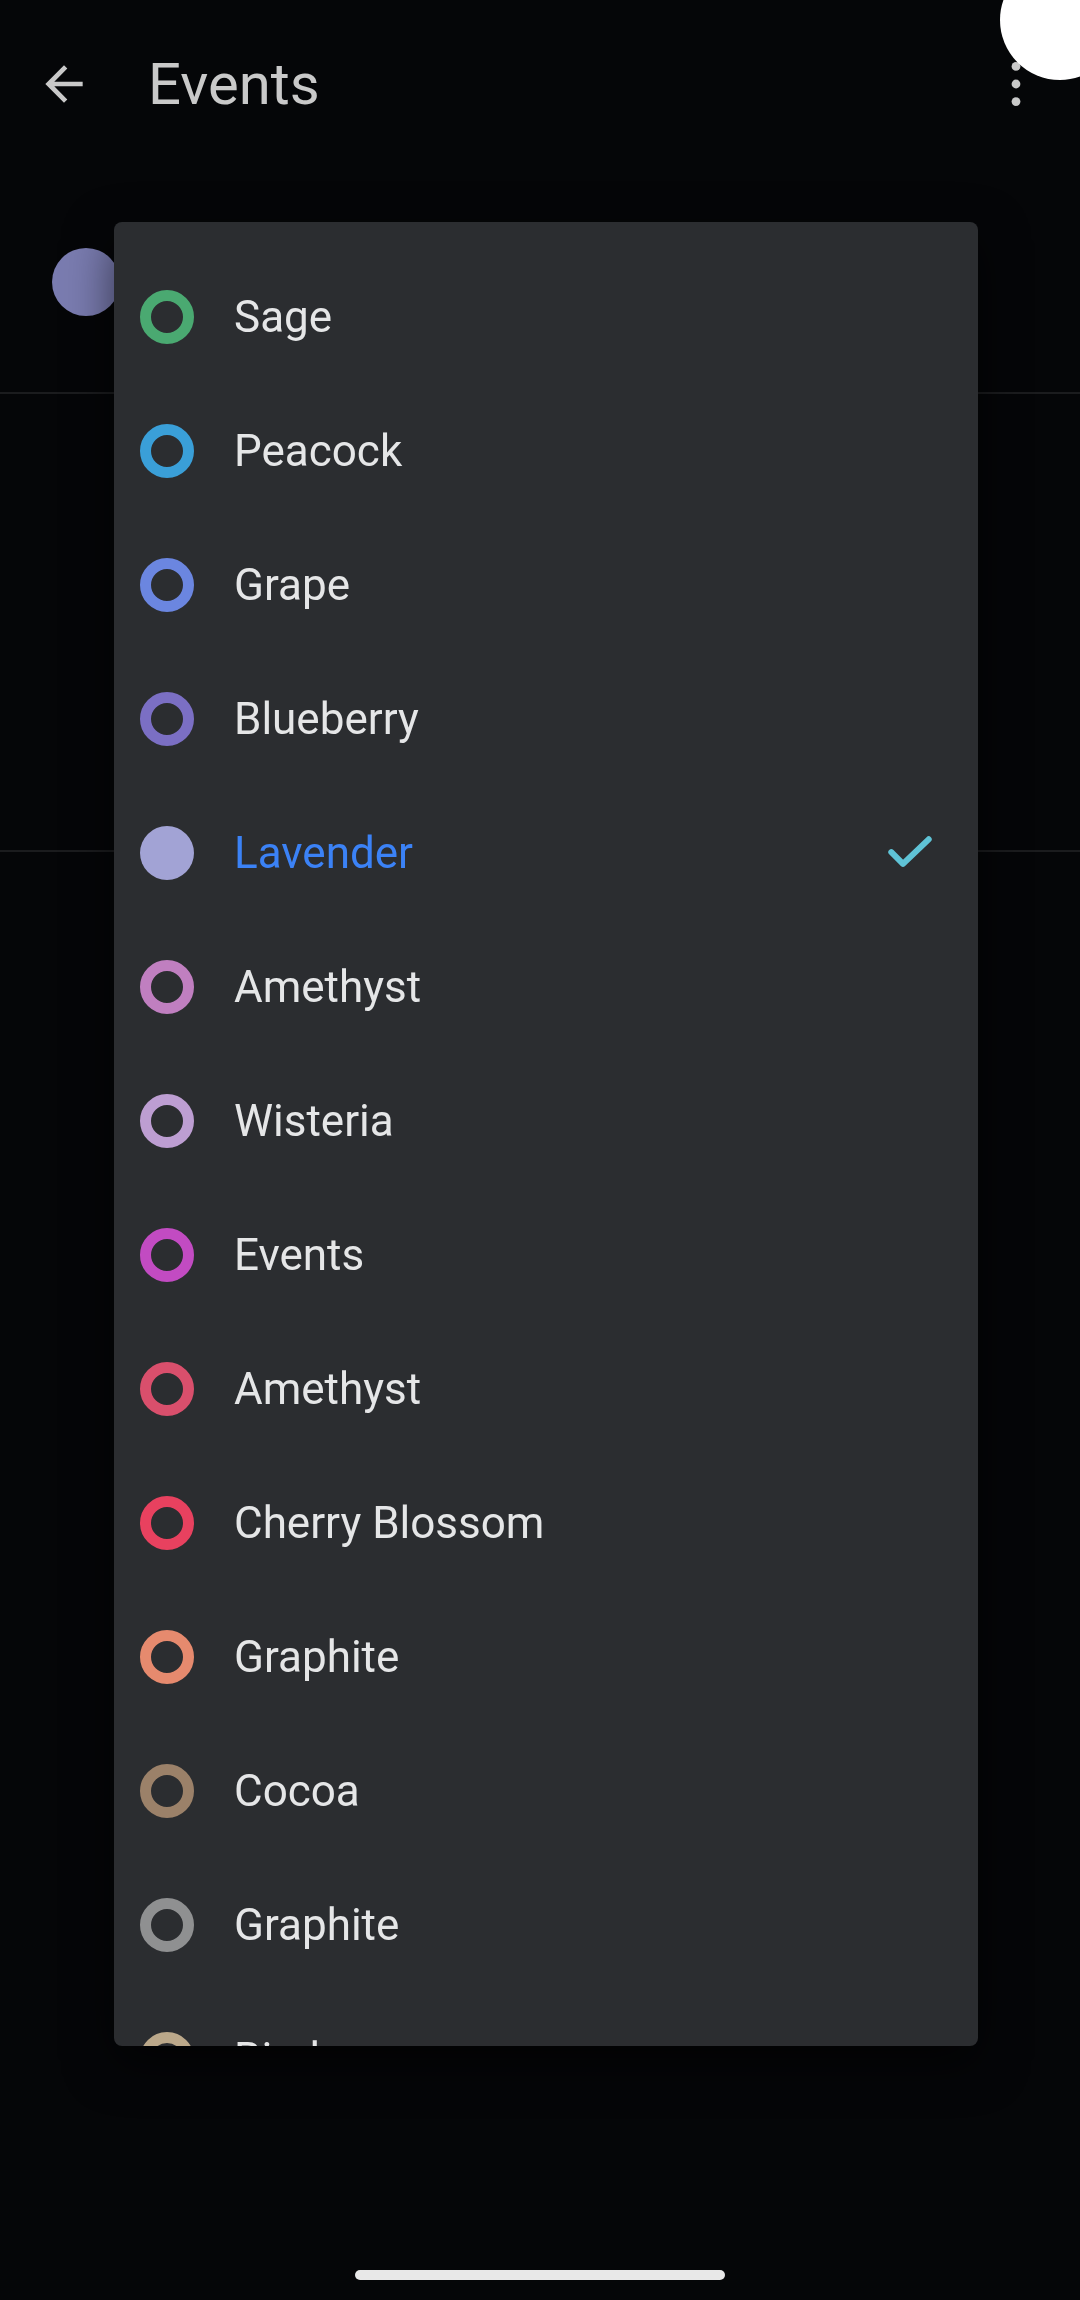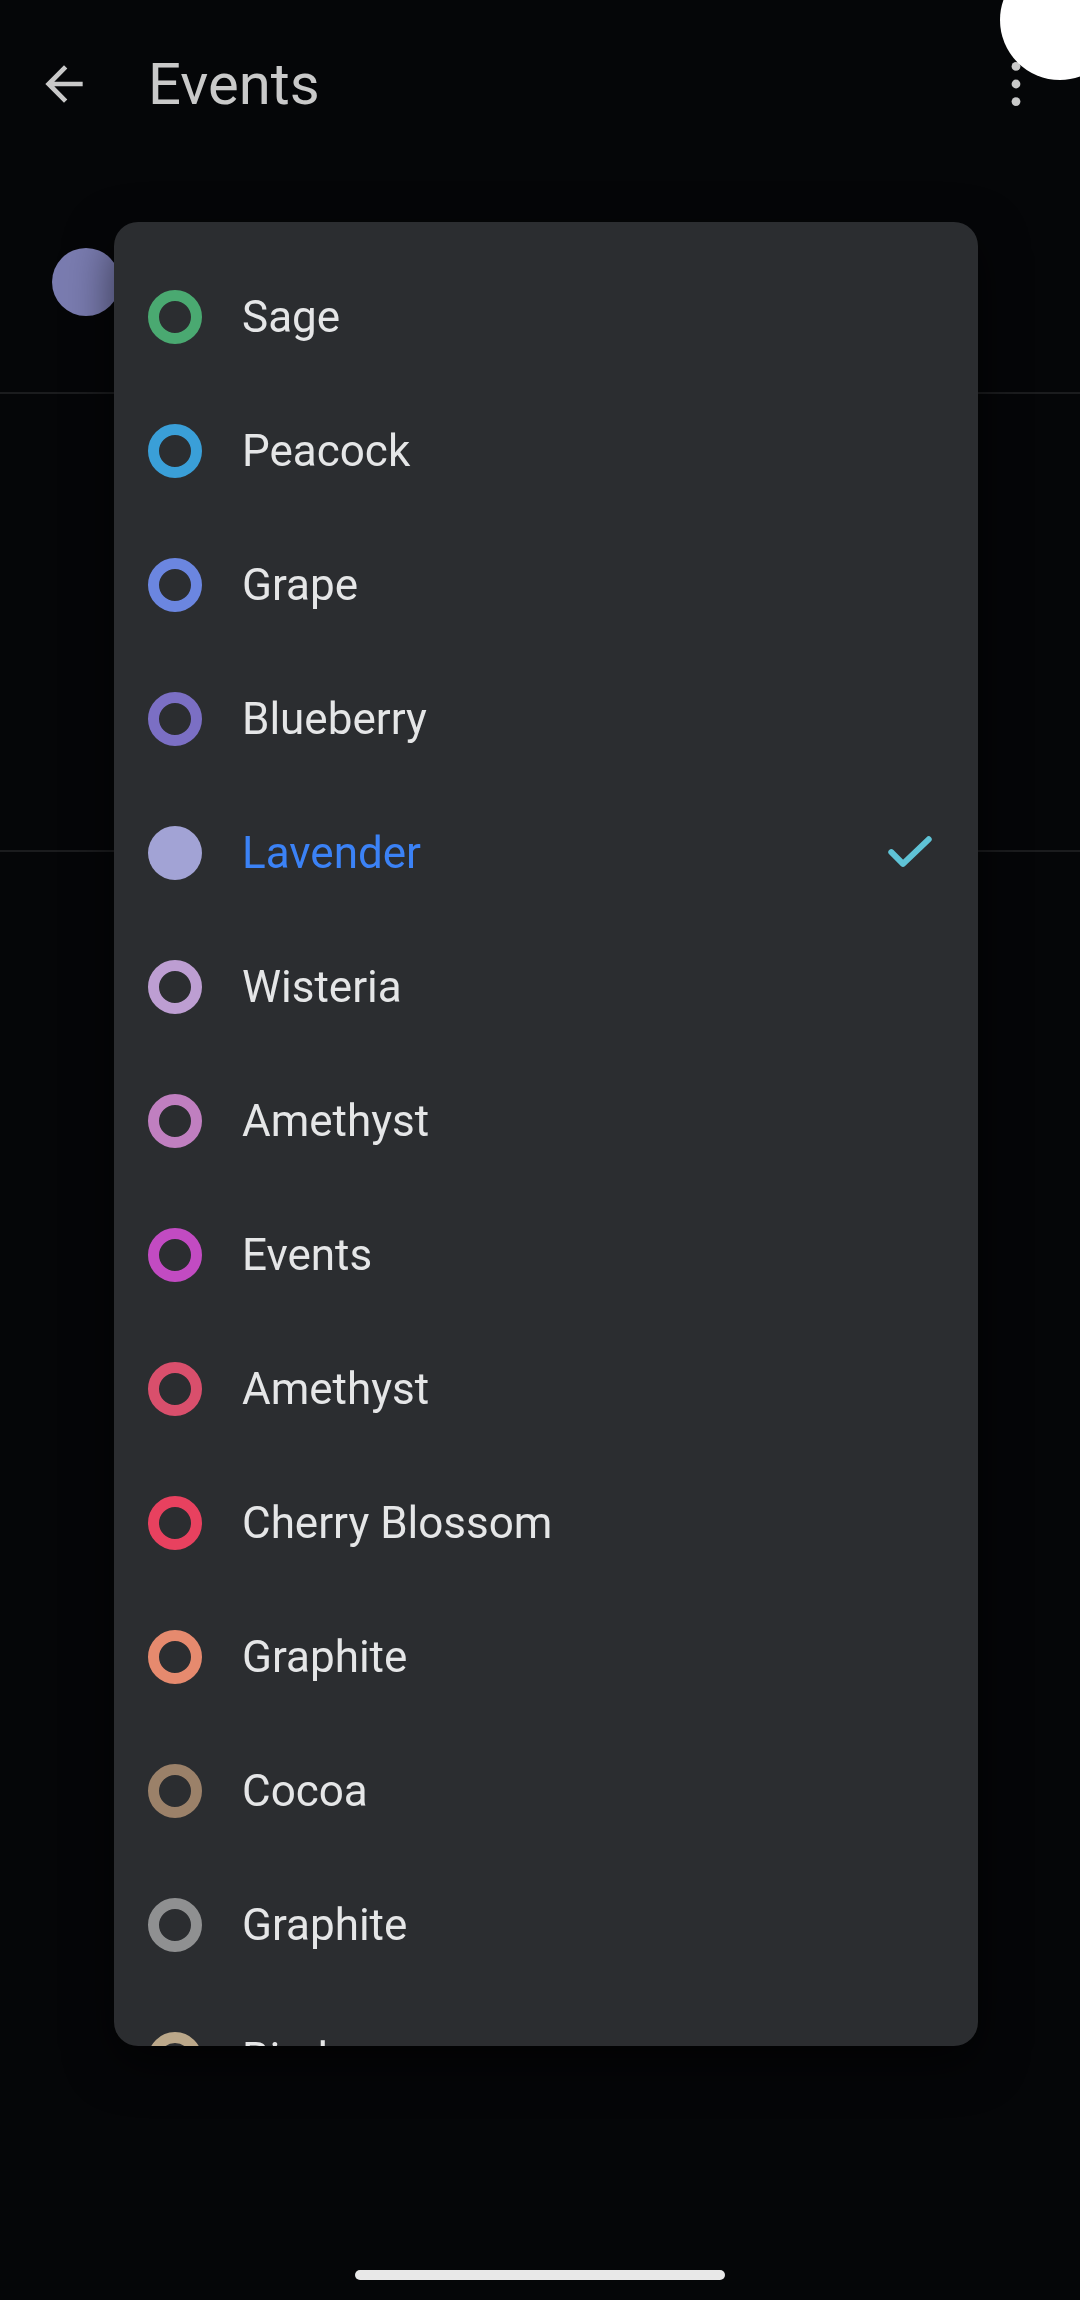--- a/index.html
+++ b/index.html
@@ -74,22 +74,22 @@
   }
 
   
   .dialog {
     position: absolute;
     top: 222px;
     left: 114px;
     width: 864px;
     height: 1824px;
     background: #2b2d30;
-    border-radius: 24px;
-    padding: 28px 0 0 12px;
+    border-radius: 8px;
+    padding: 28px 0 0 4px;
     overflow: hidden;
     box-shadow: 0 16px 48px rgba(0,0,0,0.6);
   }
   .row {
     display: flex;
     align-items: center;
     height: 134px;
     padding: 0 40px 0 22px;
   }
   .swatch-ring {
@@ -181,30 +181,30 @@
     <div class="swatch-fill" style="background: rgb(162, 163, 213);"></div>
     <div class="label selected">Lavender</div>
     <div class="check">
       <svg viewBox="0 0 24 24">
           <path fill="none" stroke="currentColor" stroke-width="2.6" stroke-linecap="round" stroke-linejoin="round" d="M4 12.5l5 5L20 7"></path>
         </svg>
     </div>
   </div>
 
   <div class="row">
+    <div class="swatch-ring" style="border-color: rgb(192, 127, 192);"></div>
+    <div class="label">Amethyst</div>
+  </div>
+
+  <div class="row">
     <div class="swatch-ring" style="border-color: rgb(189, 158, 210);"></div>
     <div class="label">Wisteria</div>
   </div>
 
   <div class="row">
-    <div class="swatch-ring" style="border-color: rgb(192, 127, 192);"></div>
-    <div class="label">Amethyst</div>
-  </div>
-
-  <div class="row">
     <div class="swatch-ring" style="border-color: rgb(194, 75, 194);"></div>
     <div class="label">Events</div>
   </div>
 
   <div class="row">
     <div class="swatch-ring" style="border-color: rgb(217, 79, 108);"></div>
     <div class="label">Amethyst</div>
   </div>
 
   <div class="row">

